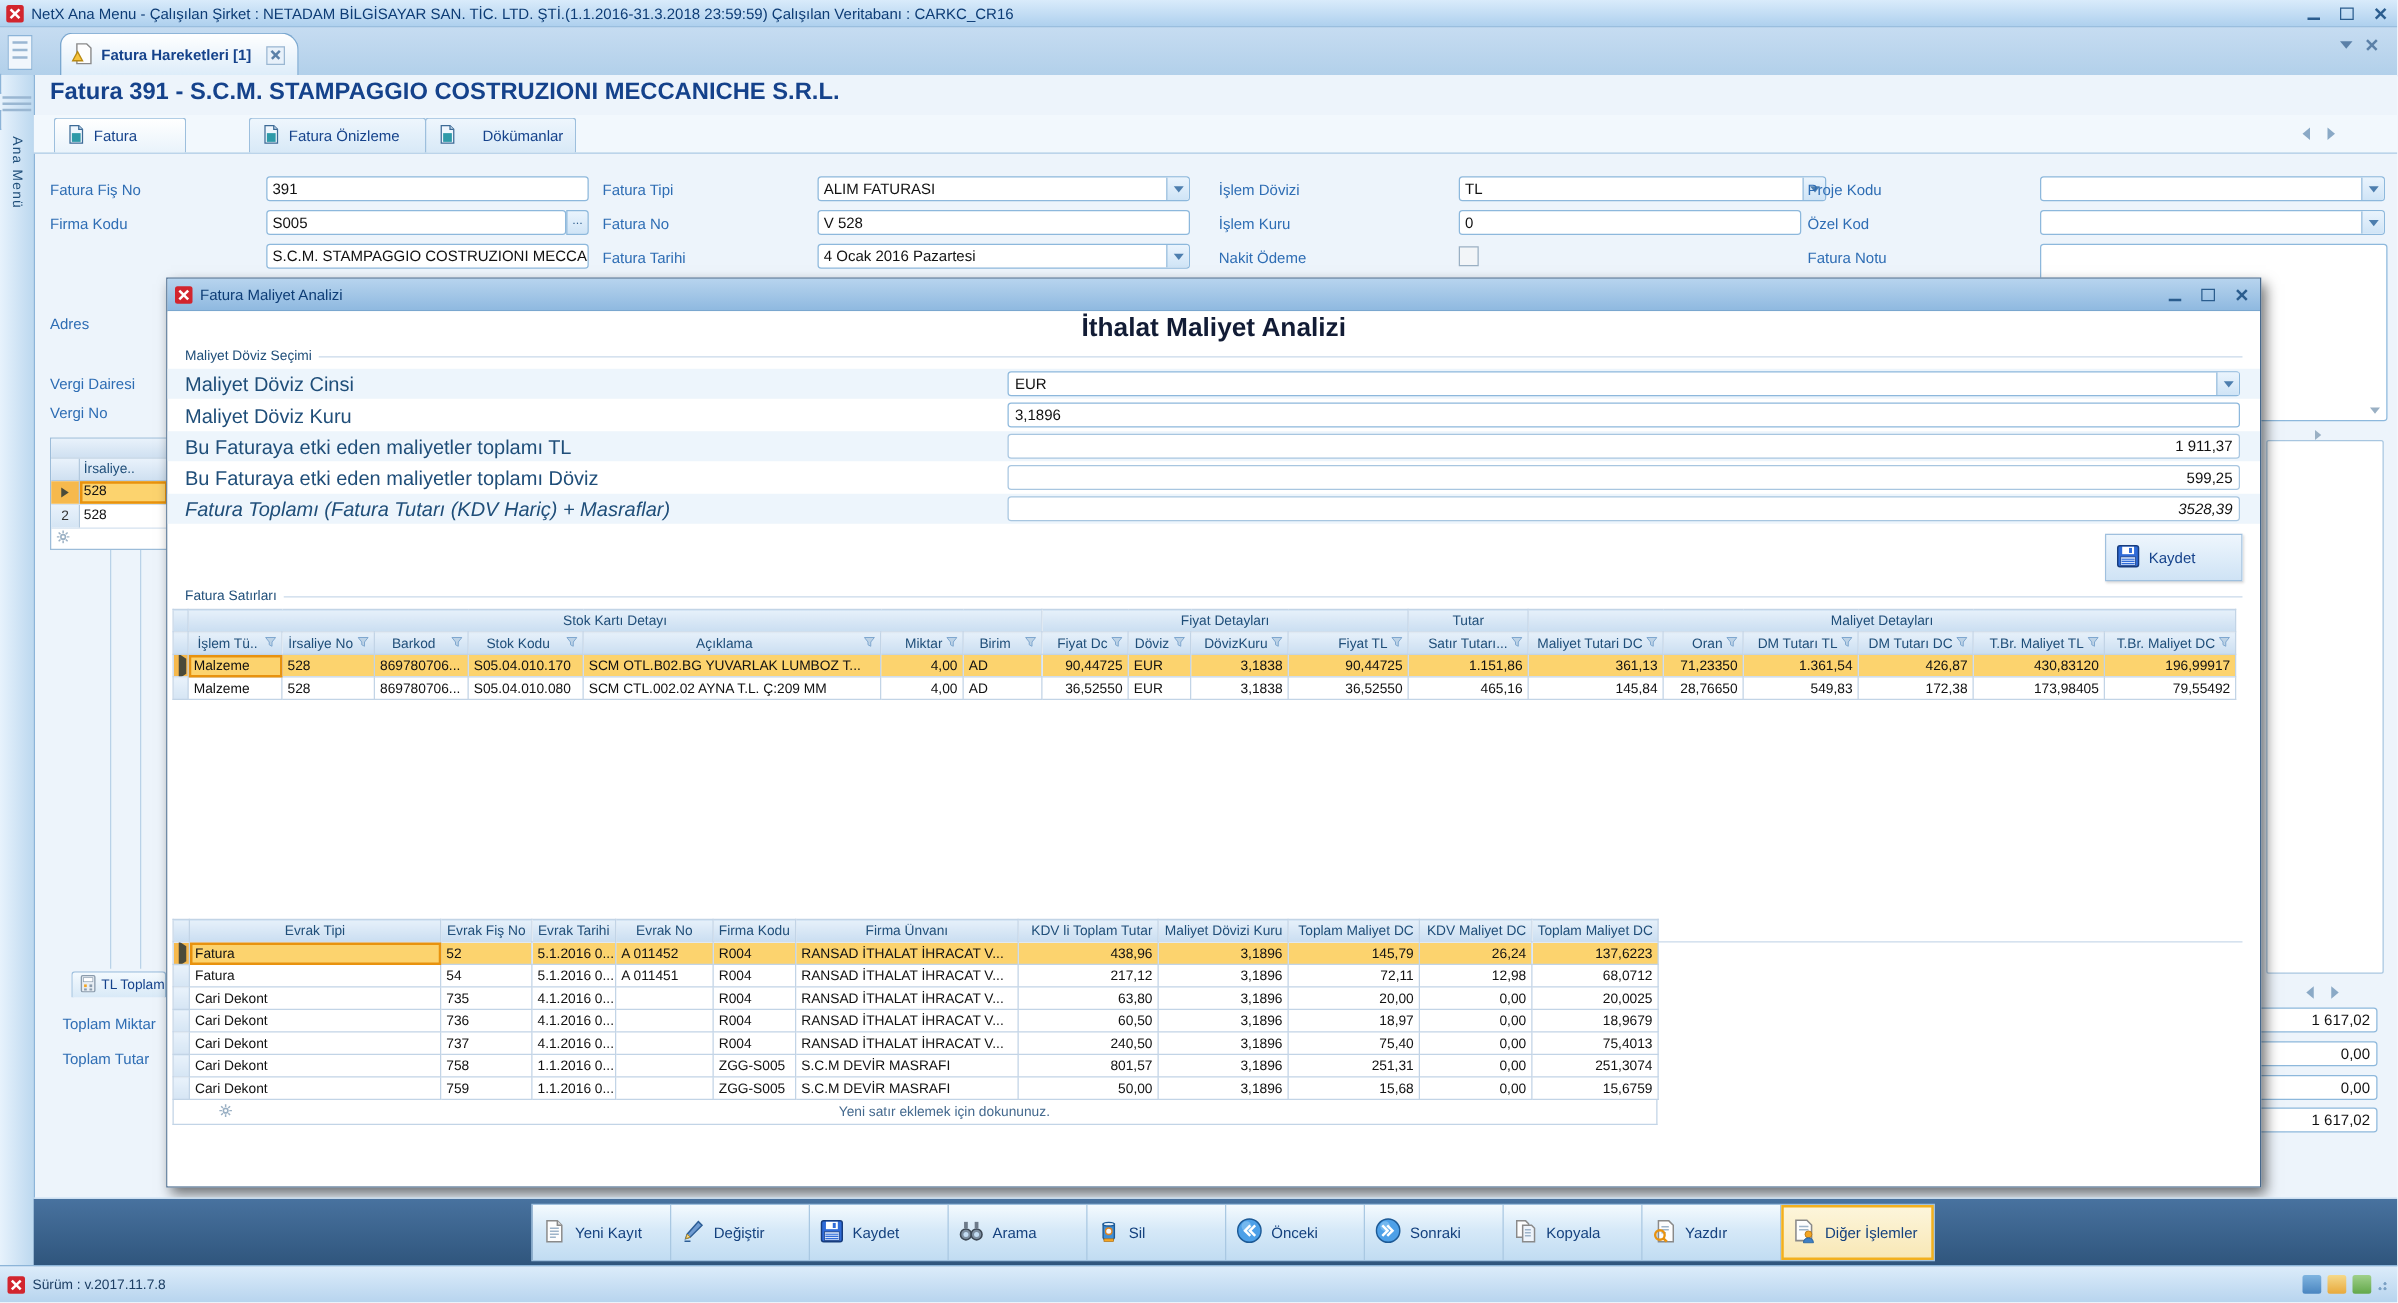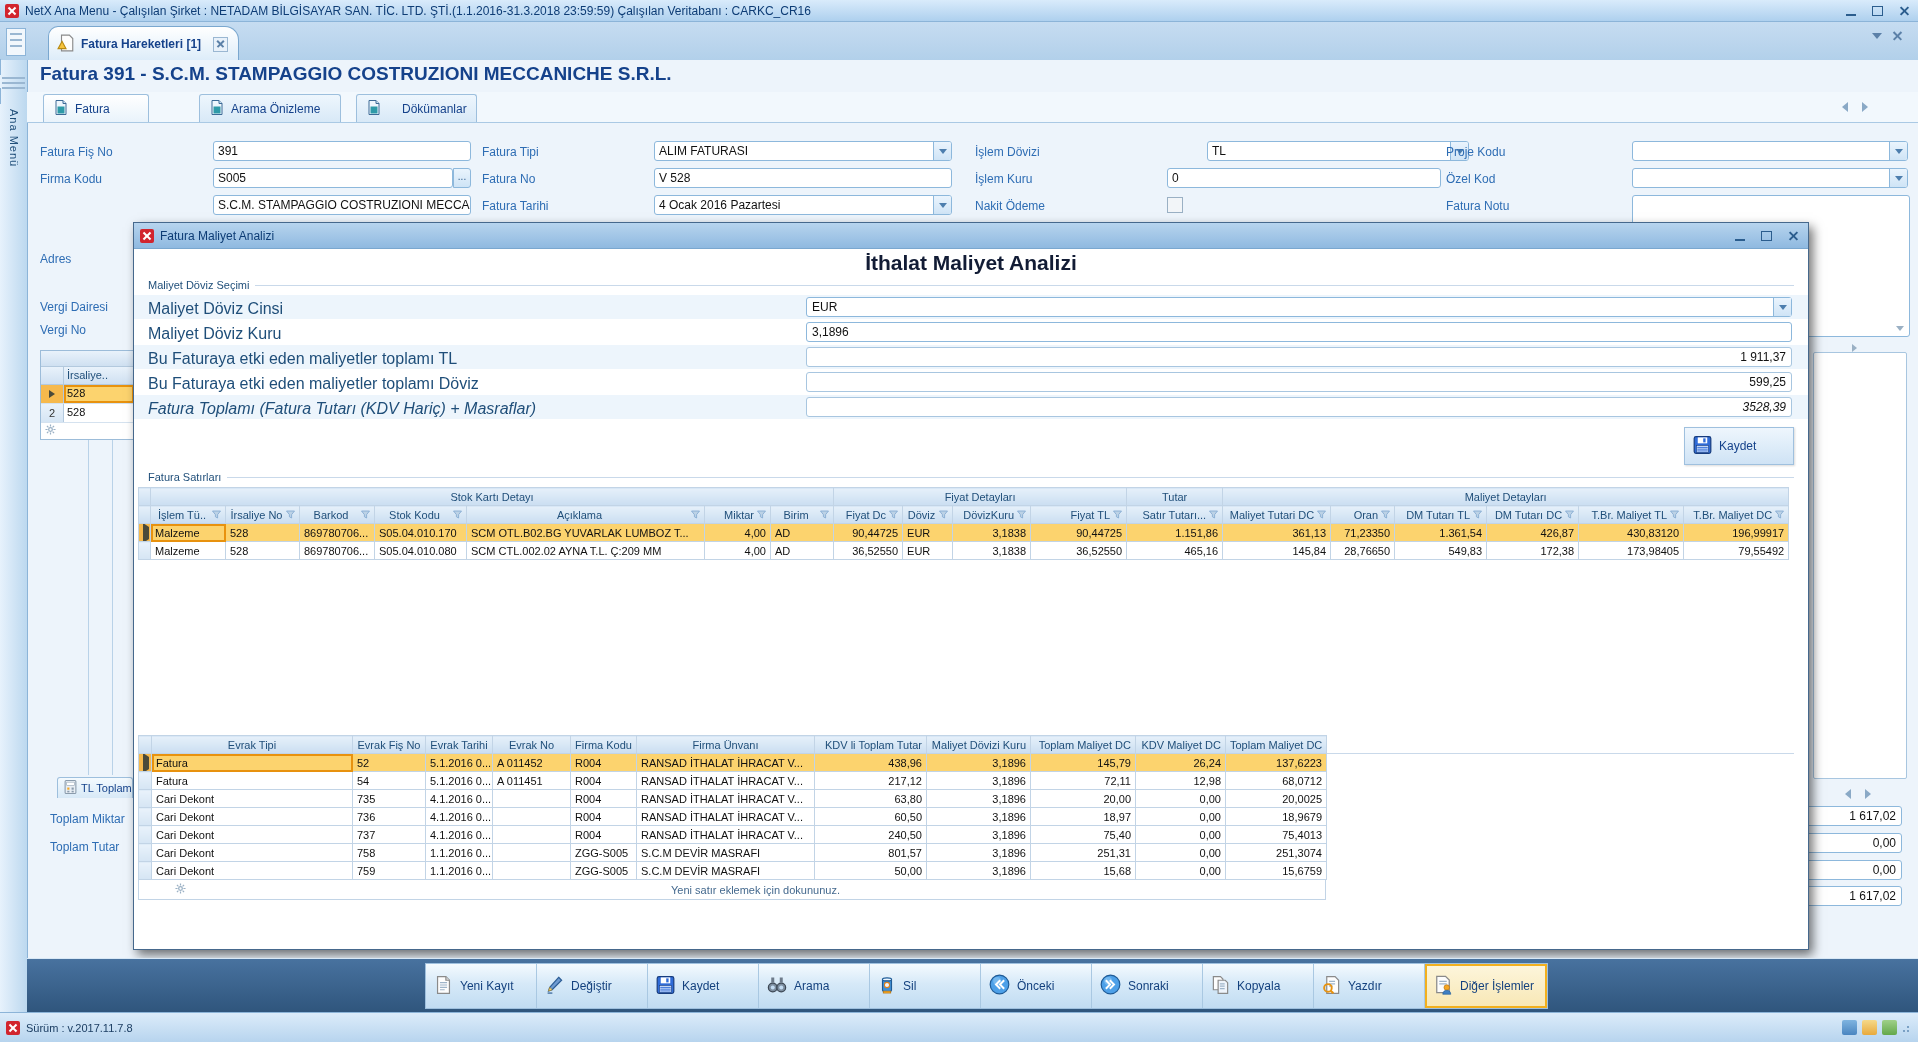--- a/index.html
+++ b/index.html
@@ -181,23 +181,23 @@
             <rect x="4.5" y="7" width="7" height="7" fill="#2e9aa8"></rect>
           </svg></span>
         <span>Fatura</span>
       </div>
       <div class="subtab" style="left: 199px; min-width: 122px;">
         <span><svg width="16" height="17" viewBox="0 0 16 16">
             <path d="M3 1h7l3 3v11H3z" fill="#eef6fd" stroke="#3c6a96"></path>
             <path d="M10 1v3h3" fill="#cfe2f2" stroke="#3c6a96"></path>
             <rect x="4.5" y="7" width="7" height="7" fill="#2e9aa8"></rect>
           </svg></span>
-        <span>Arama Önizleme</span>
-      </div>
-      <div class="subtab" style="left: 356px; min-width: 100px; gap: 20px;">
+        <span>Fatura Önizleme</span>
+      </div>
+      <div class="subtab" style="left: 340px; min-width: 100px; gap: 20px;">
         <span><svg width="16" height="17" viewBox="0 0 16 16">
             <path d="M3 1h7l3 3v11H3z" fill="#eef6fd" stroke="#3c6a96"></path>
             <path d="M10 1v3h3" fill="#cfe2f2" stroke="#3c6a96"></path>
             <rect x="4.5" y="7" width="7" height="7" fill="#2e9aa8"></rect>
           </svg></span>
         <span>Dökümanlar</span>
       </div>
     </div>
   <div class="abs navarrows" style="left:1842px;top:102px;">
     <span class="tri-l"></span>
@@ -219,21 +219,21 @@
         <span class="tri"></span>
       </span></div>
   <div class="flabel" style="left:482px;top:172px;">Fatura No</div>
   <div class="finput" style="left:654px;top:168px;width:298px;">V 528</div>
   <div class="flabel" style="left:482px;top:199px;">Fatura Tarihi</div>
   <div class="finput combo" style="left:654px;top:195px;width:298px;"><span>4 Ocak 2016 Pazartesi</span><span class="dd">
         <span class="tri"></span>
       </span></div>
 
   <div class="flabel" style="left:975px;top:145px;">İşlem Dövizi</div>
-  <div class="finput combo" style="left:1167px;top:141px;width:262px;margin-left:40px;"><span>TL</span><span class="dd">
+  <div class="finput combo" style="left:1167px;top:141px;width:294px;"><span>TL</span><span class="dd">
         <span class="tri"></span>
       </span></div>
   <div class="flabel" style="left:975px;top:172px;">İşlem Kuru</div>
   <div class="finput" style="left:1167px;top:168px;width:274px;">0</div>
   <div class="flabel" style="left:975px;top:199px;">Nakit Ödeme</div>
   <div class="checkbox" style="left:1167px;top:197px;"></div>
 
   <div class="flabel" style="left:1446px;top:145px;">Proje Kodu</div>
   <div class="finput combo" style="left:1632px;top:141px;width:276px;"><span></span><span class="dd">
         <span class="tri"></span>

